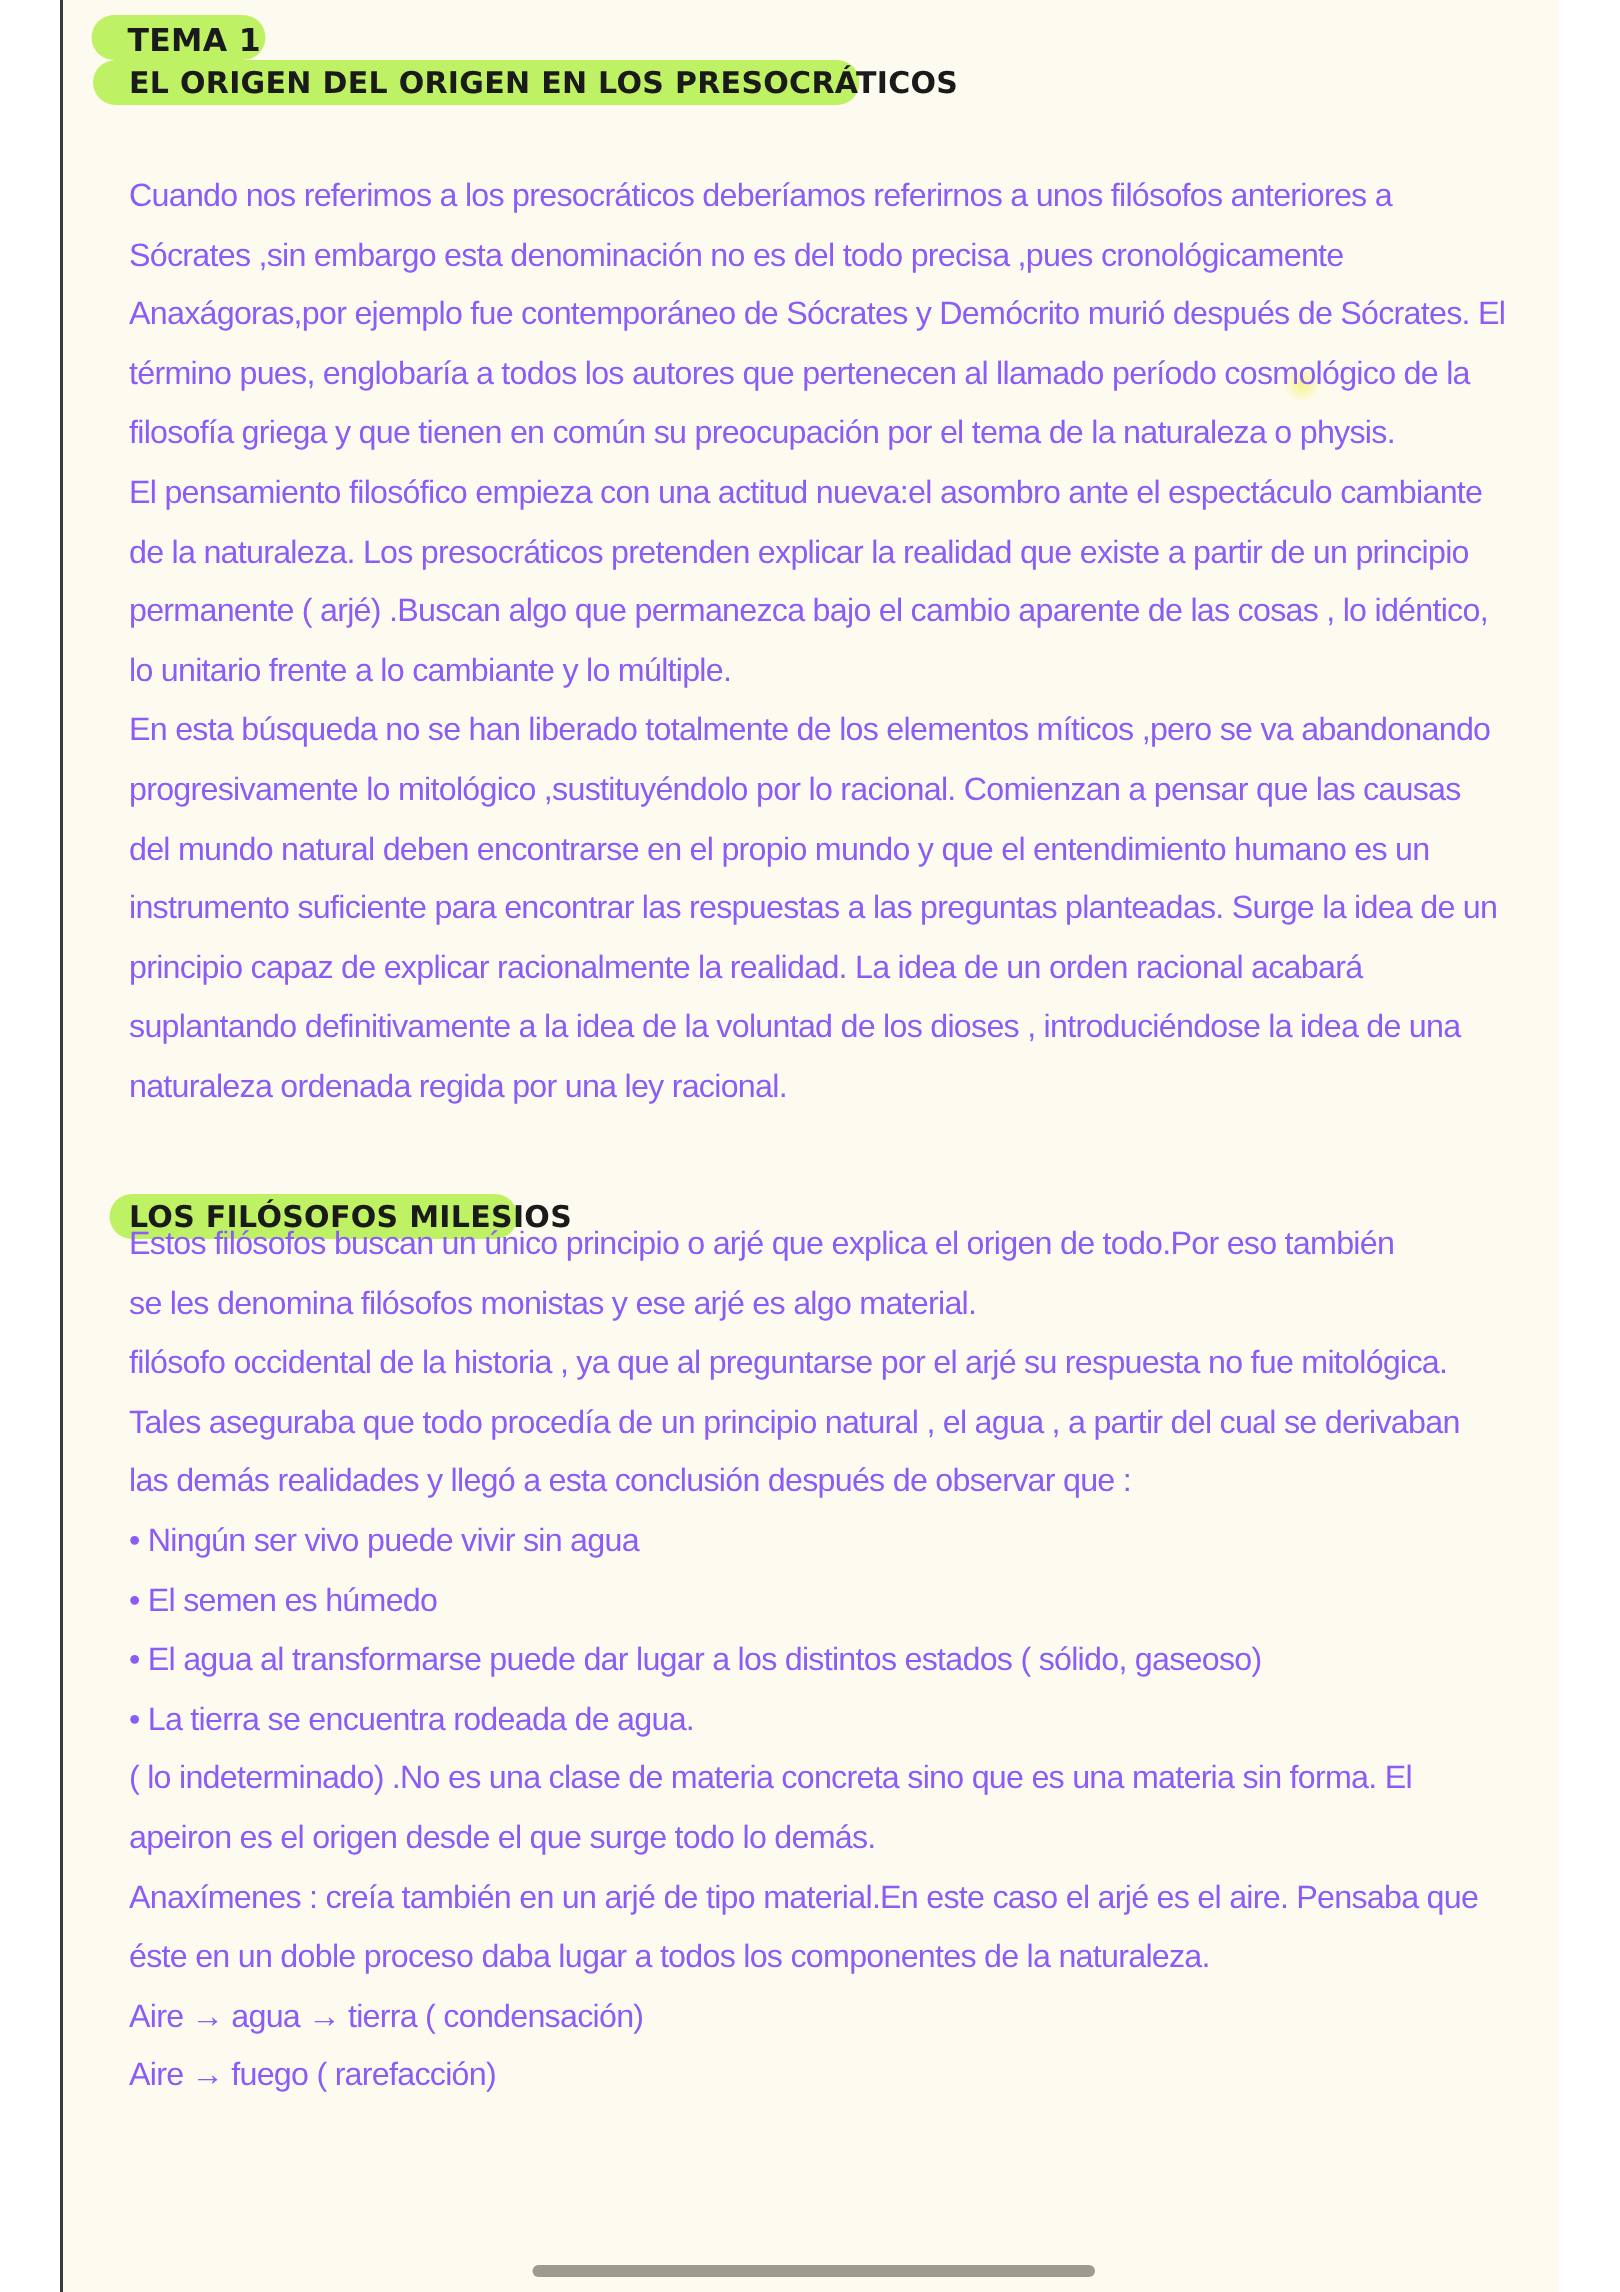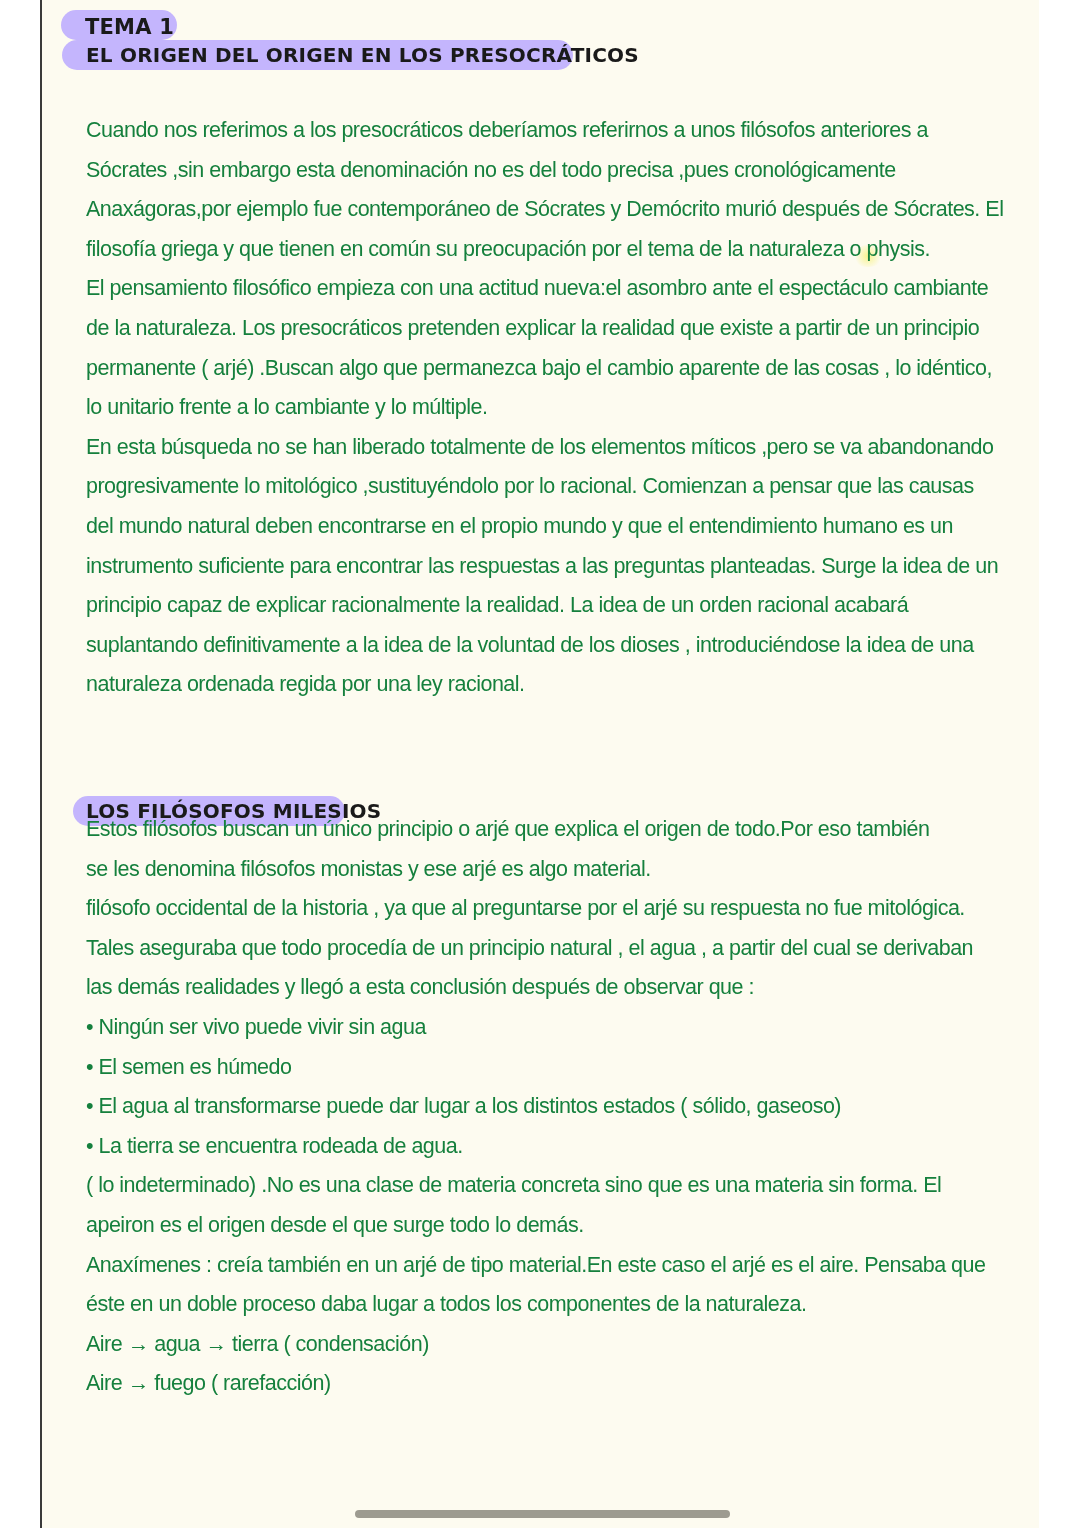--- a/index.html
+++ b/index.html
@@ -17,21 +17,21 @@
       left: 40px;
       top: 0;
       width: 999px;
       height: 1528px;
       background: #fdfbf0;
       border-left: 2px solid #3a3a3a;
       box-sizing: border-box;
     }
     .pill {
       position: absolute;
-      background: #c4b5fd;
+      background: #bef264;
       border-radius: 16px;
       font-family: "DejaVu Sans", sans-serif;
       font-weight: bold;
       color: #1a1a1a;
       letter-spacing: 0.2px;
       white-space: nowrap;
     }
     .pill-tema {
       left: 61px; top: 10px; width: 116px; height: 30px;
       font-size: 21px; line-height: 34px; padding-left: 24px; box-sizing: border-box;
@@ -44,21 +44,21 @@
       left: 73px; top: 796px; width: 272px; height: 30px;
       font-size: 20px; line-height: 30px; padding-left: 13px; box-sizing: border-box;
     }
     .text-block {
       position: absolute;
       left: 86px;
       width: 960px;
       font-family: "Liberation Sans", sans-serif;
       font-size: 21.5px;
       letter-spacing: -0.5px;
-      color: #15803d;
+      color: #8b5cf6;
     }
     .line {
       height: 39.6px;
       line-height: 39.6px;
       white-space: nowrap;
     }
     .highlight-dot {
       position: absolute;
       left: 853px;
       top: 245px;
@@ -85,20 +85,21 @@
 
 <div class="pill pill-tema">TEMA 1</div>
 <div class="pill pill-title">EL ORIGEN DEL ORIGEN EN LOS PRESOCRÁTICOS</div>
 
 <div class="highlight-dot"></div>
 
 <div class="text-block" style="top:111px;">
   <div class="line">Cuando nos referimos a los presocráticos deberíamos referirnos a unos filósofos anteriores a</div>
   <div class="line">Sócrates ,sin embargo esta denominación no es del todo precisa ,pues cronológicamente</div>
   <div class="line">Anaxágoras,por ejemplo fue contemporáneo de Sócrates y Demócrito murió después de Sócrates. El</div>
+  <div class="line">término pues, englobaría a todos los autores que pertenecen al llamado período cosmológico de la</div>
   <div class="line">filosofía griega y que tienen en común su preocupación por el tema de la naturaleza o physis.</div>
   <div class="line">El pensamiento filosófico empieza con una actitud nueva:el asombro ante el espectáculo cambiante</div>
   <div class="line">de la naturaleza. Los presocráticos pretenden explicar la realidad que existe a partir de un principio</div>
   <div class="line">permanente ( arjé) .Buscan algo que permanezca bajo el cambio aparente de las cosas , lo idéntico,</div>
   <div class="line">lo unitario frente a lo cambiante y lo múltiple.</div>
   <div class="line">En esta búsqueda no se han liberado totalmente de los elementos míticos ,pero se va abandonando</div>
   <div class="line">progresivamente lo mitológico ,sustituyéndolo por lo racional. Comienzan a pensar que las causas</div>
   <div class="line">del mundo natural deben encontrarse en el propio mundo y que el entendimiento humano es un</div>
   <div class="line">instrumento suficiente para encontrar las respuestas a las preguntas planteadas. Surge la idea de un</div>
   <div class="line">principio capaz de explicar racionalmente la realidad. La idea de un orden racional acabará</div>

